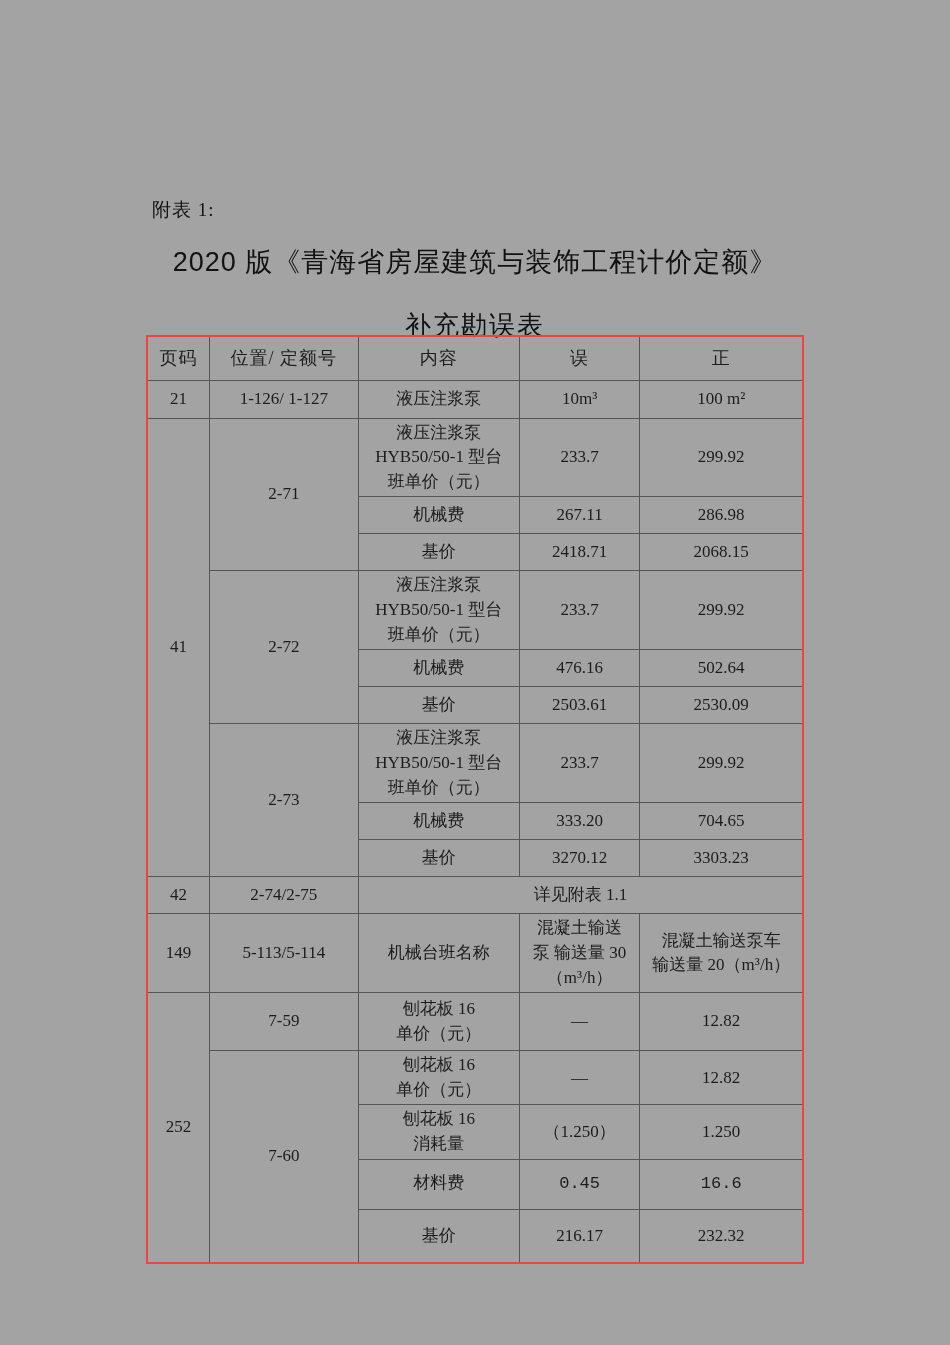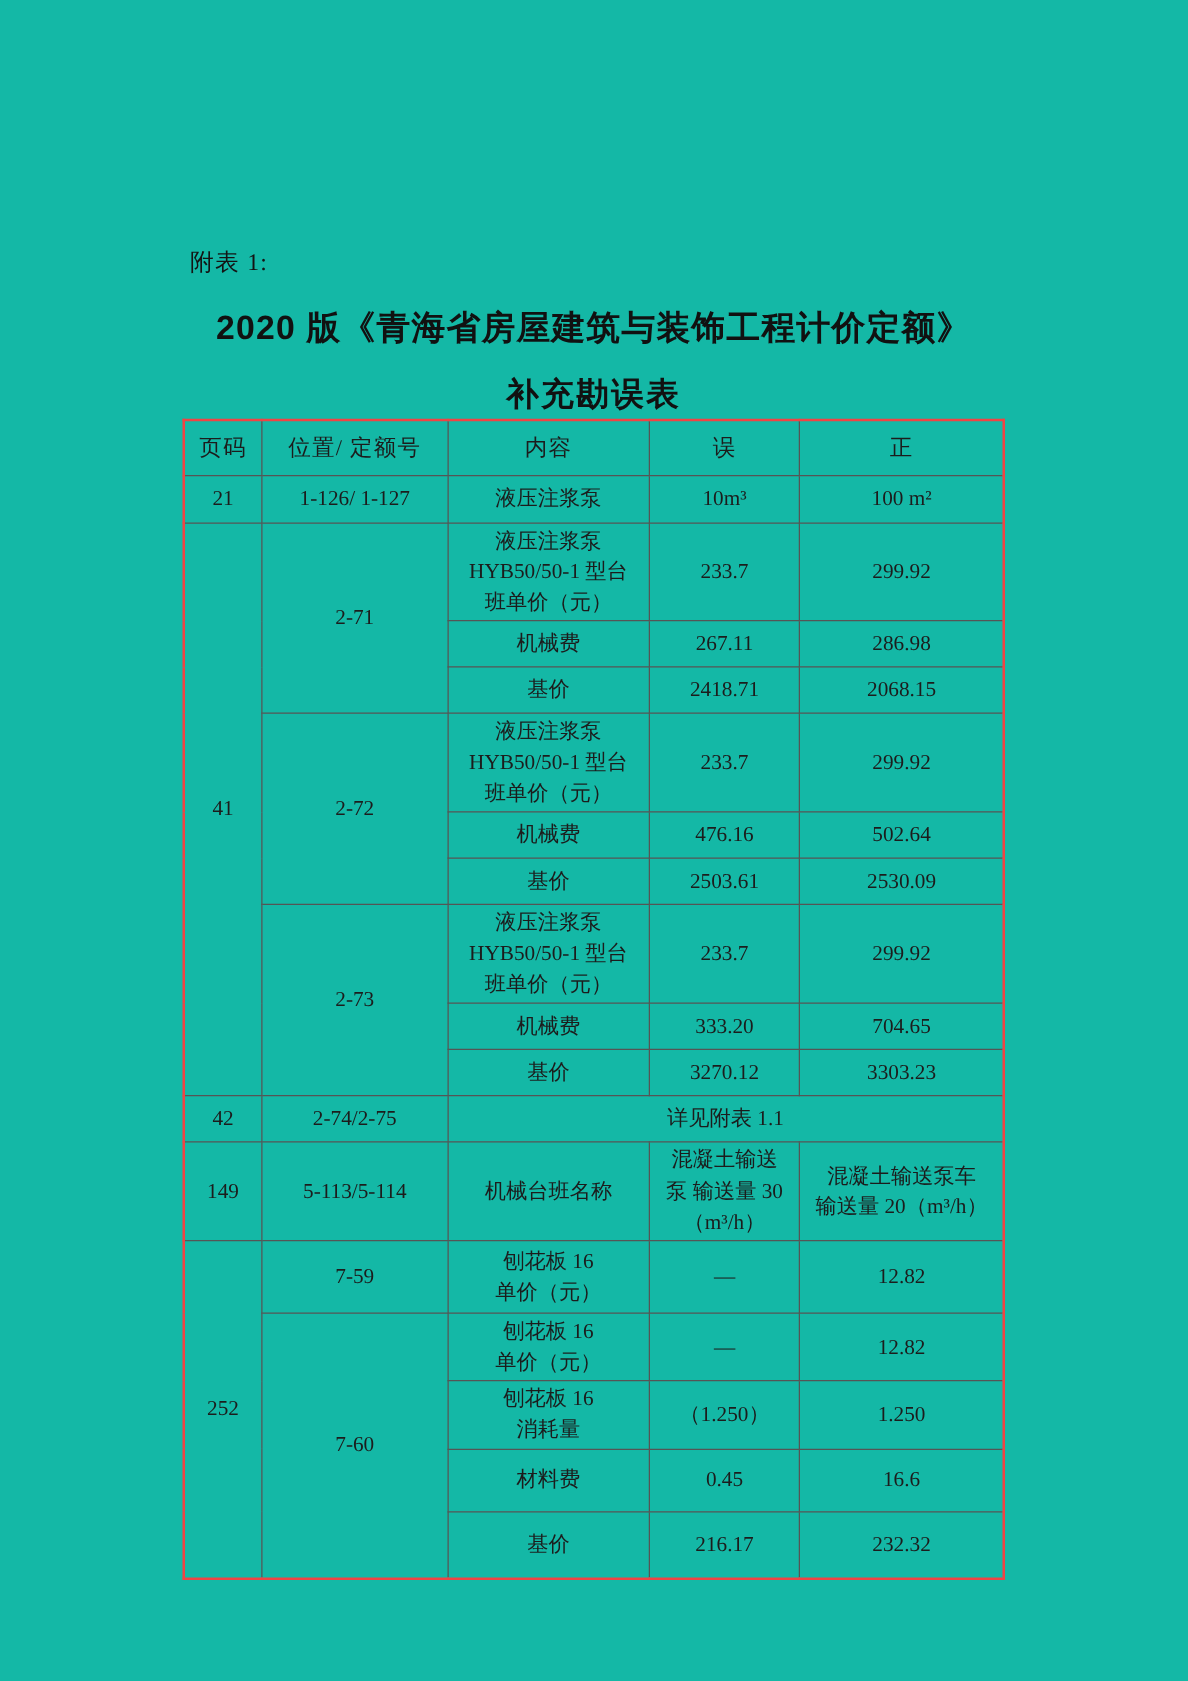--- a/index.html
+++ b/index.html
@@ -1,54 +1,54 @@
 <!DOCTYPE html>
 <html><head>
 <meta charset="utf-8">
 <style>
   html, body { margin: 0; padding: 0; background: #ffffff; }
   .page {
     position: relative;
     width: 950px;
     height: 1345px;
-    background: #14b8a6;
+    background: #a3a3a3;
     color: #1f1f1f;
     font-family: "Liberation Serif", "DejaVu Serif", serif;
     overflow: hidden;
   }
   .appendix-label {
     position: absolute;
     left: 152px;
     top: 197px;
     font-size: 19px;
     letter-spacing: 1px;
     color: #141414;
   }
   .doc-title {
     position: absolute;
     left: 0;
     top: 244px;
     width: 100%;
     text-align: center;
     font-family: "Liberation Sans", "DejaVu Sans", sans-serif;
     font-size: 27px;
-    font-weight: 700;
+    font-weight: 400;
     letter-spacing: 1px;
     color: #111111;
     margin: 0;
   }
   .doc-subtitle {
     position: absolute;
     left: 0;
-    top: 298px;
+    top: 308px;
     width: 100%;
     text-align: center;
     font-family: "Liberation Sans", "DejaVu Sans", sans-serif;
     font-size: 26px;
-    font-weight: 700;
+    font-weight: 400;
     letter-spacing: 2px;
     color: #111111;
     margin: 0;
   }
   table.errata {
     position: absolute;
     left: 146px;
     top: 335px;
     border-collapse: collapse;
     table-layout: fixed;
@@ -72,21 +72,21 @@
   .col-cont  { width: 160px; }
   .col-wrong { width: 120px; }
   .col-right { width: 162px; }
   tr.r-head  { height: 44px; }
   tr.r-s     { height: 37px; }
   tr.r-s1    { height: 38px; padding-left: 17px; }
   tr.r-tall  { height: 74px; }
   tr.r-149   { height: 73px; }
   tr.r-2l    { height: 48px; }
   tr.r-2l-a  { height: 58px; }
-  tr.r-mat   { height: 50px; }
+  tr.r-mat   { height: 50px; font-family: Liberation Mono, monospace; }
   tr.r-last  { height: 54px; }
 </style>
 </head>
 <body>
 
 <div class="page">
 
   <div class="appendix-label">附表 1:</div>
 
   <h1 class="doc-title">2020 版《青海省房屋建筑与装饰工程计价定额》</h1>

